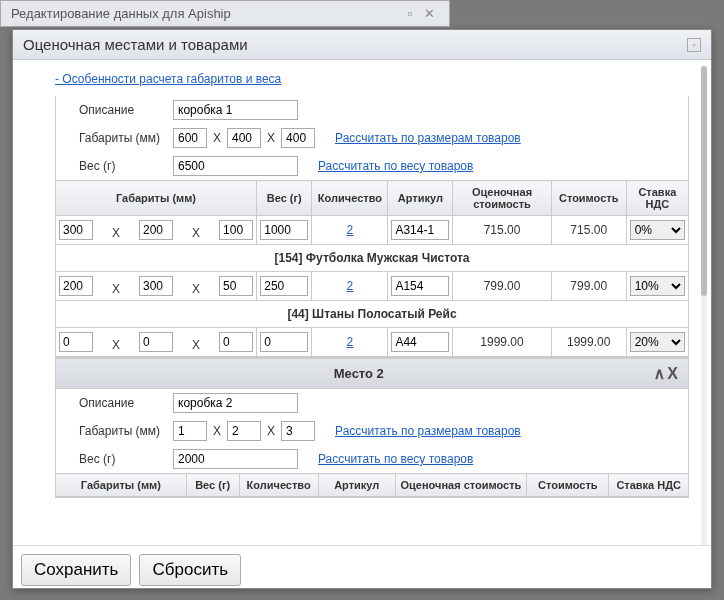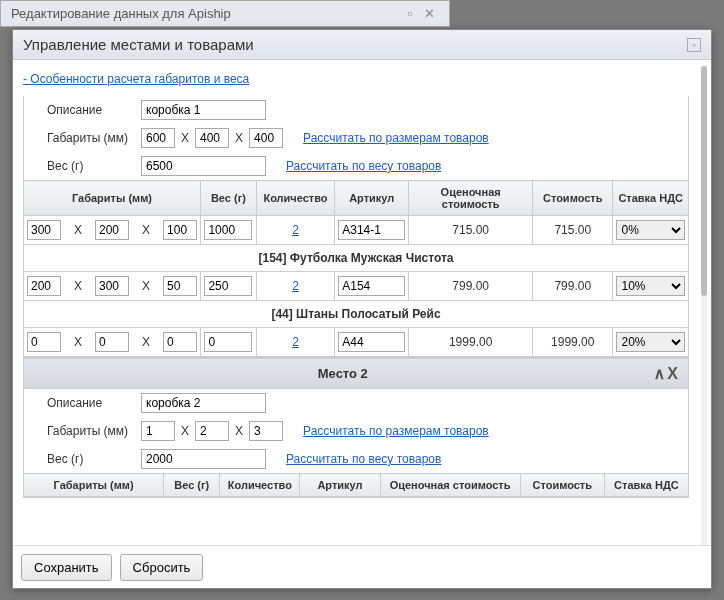--- a/index.html
+++ b/index.html
@@ -4,47 +4,47 @@
 <style>
 * { box-sizing: border-box; margin: 0; padding: 0; }
 body { font-family: Arial, sans-serif; font-size: 12px; background: #7a7a7a; color: #333; width: 724px; height: 600px; overflow: hidden; position: relative; }
 .parent-dialog { position: absolute; top: 0; left: 0; width: 450px; background: #e5e9ed; border: 1px solid #aaa; }
 .parent-header { padding: 5px 10px; color: #555; font-size: 13px; display: flex; justify-content: space-between; align-items: flex-start; }
 .parent-header .icons span { cursor: pointer; padding: 0 4px; color: #888; }
 .main-dialog { position: absolute; top: 29px; left: 12px; width: 700px; height: 560px; background: #fff; border: 1px solid #888; box-shadow: 0 2px 8px rgba(0,0,0,.3); }
 .dialog-header { background: linear-gradient(#eef1f4, #dfe4ea); border-bottom: 1px solid #ccc; padding: 6px 10px; display: flex; justify-content: space-between; align-items: center; }
 .dialog-header h1 { font-size: 15px; font-weight: normal; color: #333; }
 .dialog-header .min-icon { cursor: pointer; color: #888; width: 14px; height: 14px; border: 1px solid #aaa; display: flex; align-items: center; justify-content: center; font-size: 9px; }
-.content { padding: 6px 10px; height: 485px; overflow: hidden; position: relative; }
+.content { padding: 6px 10px; height: 485px; overflow: hidden; position: relative; margin-left: 32px; }
 .scroll-pane { height: 100%; overflow-y: hidden; padding-right: 12px; }
 .scrollbar { position: absolute; right: 4px; top: 6px; width: 6px; height: 480px; background: #f0f0f0; border-radius: 3px; }
 .scrollbar .thumb { width: 100%; height: 230px; background: #bbb; border-radius: 3px; }
 .top-link { margin: 6px 0 10px 0; }
 .top-link a { color: #1e5fc6; text-decoration: underline; font-size: 12px; }
 .place-header { background: linear-gradient(#e3e7eb, #d5d9dd); border: 1px solid #ccc; padding: 5px 8px; display: flex; justify-content: space-between; align-items: center; font-weight: bold; font-size: 13px; }
 .place-header .title { flex: 1; text-align: center; }
 .place-header .ctrl { font-size: 16px; font-weight: bold; color: #555; cursor: pointer; letter-spacing: 2px; }
 .meta-row { display: flex; align-items: center; padding: 4px 23px; border-left: 1px solid #ccc; border-right: 1px solid #ccc; gap: 6px; }
 .meta-row .label { width: 88px; font-size: 12px; }
 .meta-row input { border: 1px solid #aaa; height: 20px; padding: 2px 4px; font-size: 12px; }
 .meta-row .link { color: #1e5fc6; text-decoration: underline; font-size: 12px; margin-left: 14px; cursor: pointer; }
 .dim-x { font-size: 12px; }
 .item-table { width: 100%; border-collapse: collapse; }
 .item-table th { background: linear-gradient(#f5f7f9, #e5e8eb); border: 1px solid #ccc; padding: 5px 4px; font-size: 11px; font-weight: bold; text-align: center; }
 .item-table td { border-left: 1px solid #ccc; border-right: 1px solid #ccc; padding: 4px 3px; text-align: center; font-size: 12px; vertical-align: middle; }
 .item-table .title-row td { background: #fff; border-top: 1px solid #ccc; border-bottom: 1px solid #ccc; font-weight: bold; padding: 6px; }
 .item-table .data-row td { border-bottom: 1px solid #ccc; }
 .item-table input { border: 1px solid #aaa; height: 20px; padding: 2px 3px; font-size: 12px; width: 100%; }
-.dim-cell { display: flex; align-items: center; gap: 13px; }
+.dim-cell { display: flex; align-items: flex-end; gap: 19px; }
 .dim-cell input { width: 34px; }
 .wt-cell input { width: 48px; }
 .qty { color: #1e5fc6; text-decoration: underline; cursor: pointer; }
 .item-table select { border: 1px solid #aaa; height: 20px; font-size: 12px; width: 100%; }
 .footer { border-top: 1px solid #ddd; padding: 8px; display: flex; gap: 8px; }
-.footer button { background: linear-gradient(#f8f8f8, #e8e8e8); border: 1px solid #aaa; border-radius: 3px; padding: 5px 12px; font-size: 13px; cursor: pointer; }
+.footer button { background: linear-gradient(#f8f8f8, #e8e8e8); border: 1px solid #aaa; border-radius: 3px; padding: 5px 12px; font-size: 17px; cursor: pointer; }
 .col-dim { width: 140px; }
 .col-wt { width: 56px; }
 .col-qty { width: 80px; }
 .col-art { width: 80px; }
 .col-est { width: 140px; }
 .col-cost { width: 84px; }
 .col-vat { width: 84px; }
 .art-cell input { text-align: left; }
 .wrap { border-bottom: 1px solid #ccc; }
 </style>
@@ -56,21 +56,21 @@
     <span>Редактирование данных для Apiship</span>
     <span class="icons">
       <span>▫</span>
       <span>✕</span>
     </span>
   </div>
 </div>
 
 <div class="main-dialog">
   <div class="dialog-header">
-    <h1>Управление местами и товарами</h1>
+    <h1>Оценочная местами и товарами</h1>
     <span class="min-icon">▫</span>
   </div>
 
   <div class="content">
     <div class="scroll-pane" id="scroll-pane">
         <div class="top-link"><a href="#">- Особенности расчета габаритов и веса</a></div>
         <div class="wrap">
           <div class="meta-row">
             <span class="label">Описание</span>
             <input value="коробка 1" style="width: 125px;">

